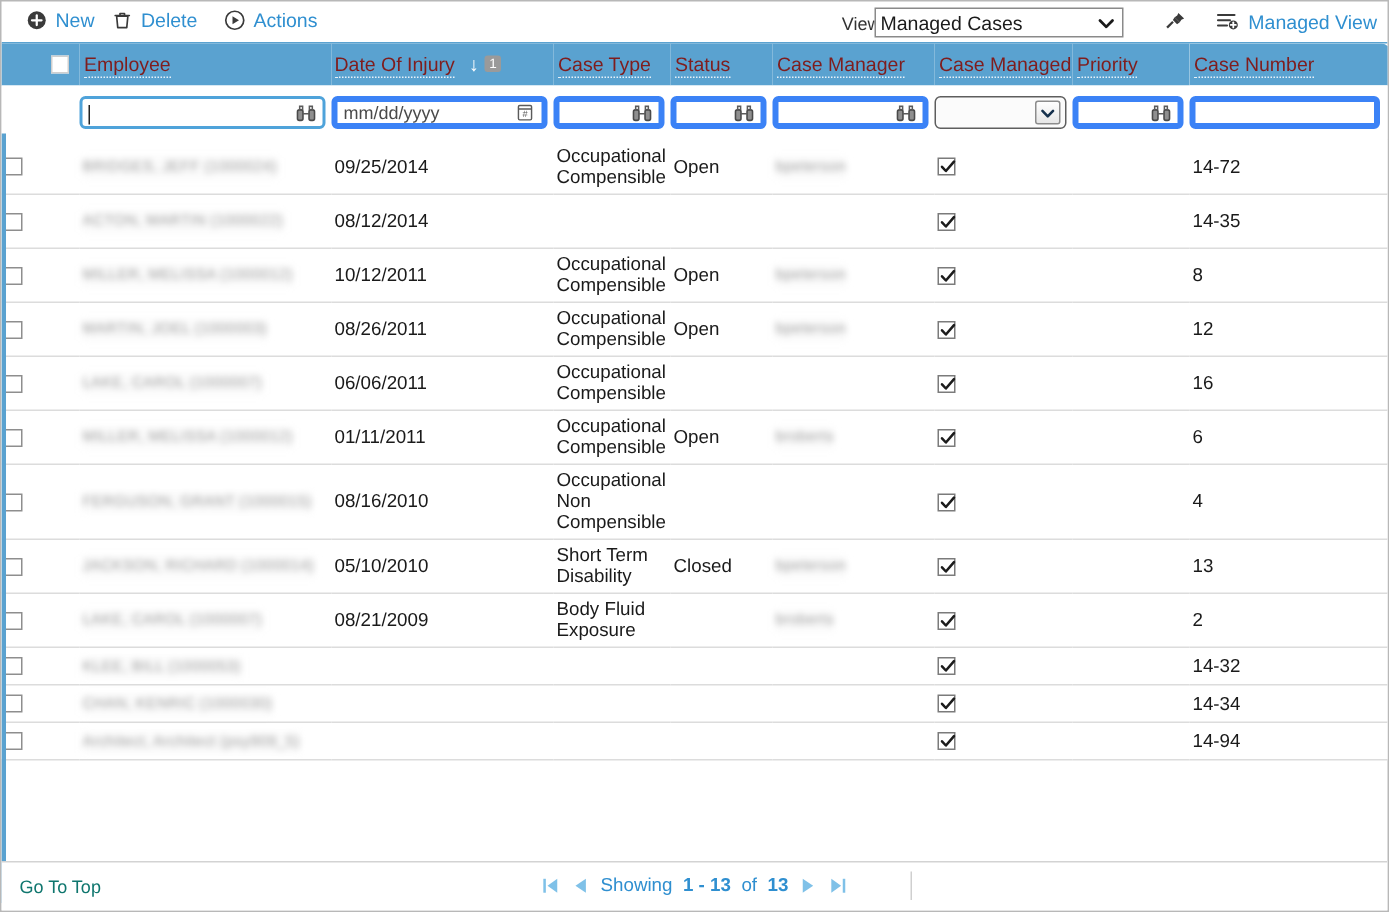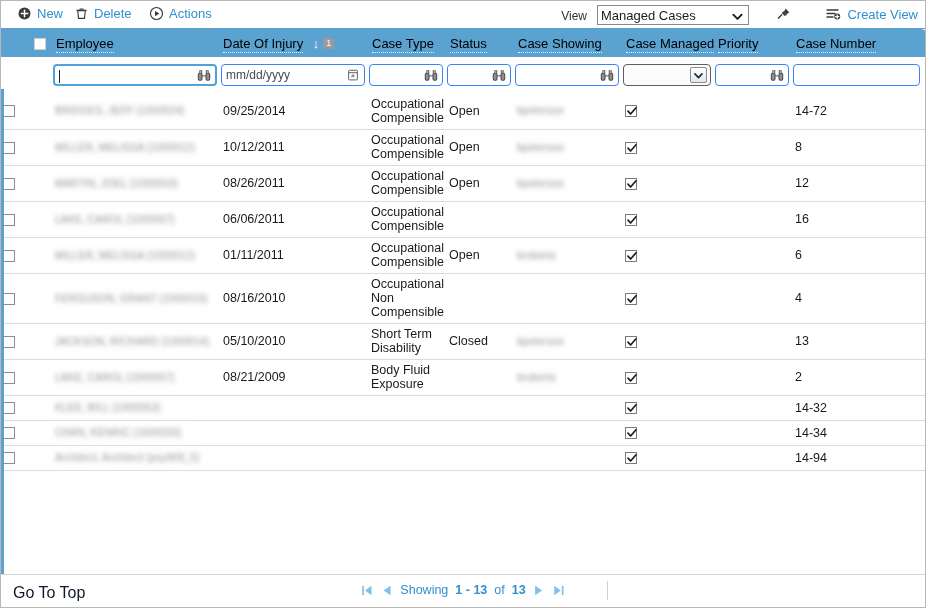--- a/index.html
+++ b/index.html
@@ -67,21 +67,21 @@
   .view-select {
     position: absolute; right: 176px; top: 4px;
     width: 158px; height: 20px;
     font-size: 13px; color: #1b1b1b;
     border: 1px solid #8a8a8a; border-radius: 0;
     background: #fff;
     font-family: "Liberation Sans", sans-serif;
     padding-left: 3px;
     -webkit-appearance: none; appearance: none;
   }
-  .select-wrap { position: absolute; right: 176px; top: 4px; width: 152px; height: 20px; }
+  .select-wrap { position: absolute; right: 176px; top: 4px; width: 166px; height: 20px; }
   .select-wrap select { position: absolute; inset: 0; width: 100%; height: 100%; }
   .select-caret {
     position: absolute; right: 5px; top: 4px;
     pointer-events: none; color: #1a1a1a;
   }
   .pin-icon {
     position: absolute; right: 133px; top: 5px;
     width: 18px; height: 18px; color: #3a3a3a; cursor: pointer;
   }
   .create-view {
@@ -103,21 +103,21 @@
     padding: 0; margin: 0;
     font-weight: normal;
     text-align: left;
     vertical-align: middle;
     color: #ffffff;
   }
   thead tr.head-row th:last-child { border-top-right-radius: 6px; }
 
   .colhead {
     display: inline-block;
-    font-size: 13px; color: #000000;
+    font-size: 13px; color: #7f1d1d;
     border-bottom: 1px dotted #e8f2fa;
     cursor: pointer;
     line-height: 16px;
   }
   .sel-all-box {
     display: inline-block;
     width: 12px; height: 12px;
     background: #fff; border: 1px solid #cfcfcf;
     vertical-align: middle;
     cursor: pointer;
@@ -131,21 +131,21 @@
     min-width: 11px; height: 11px; text-align: center;
     border-radius: 2px; padding: 0 1px;
   }
 
   
   tr.filter-row { height: 36px; background: #fff; }
   tr.filter-row td { padding: 0; vertical-align: middle; }
   .fbox {
     position: relative;
     height: 22px;
-    border: 1px solid #3b82f6;
+    border: 4px solid #3b82f6;
     border-radius: 4px;
     background: #fff;
   }
   .fbox.focused { border: 2px solid #4fa3da; }
   .fbox input {
     position: absolute; left: 4px; top: 0; bottom: 0;
     right: 22px;
     border: none; outline: none; background: transparent;
     font-size: 12px; color: #333;
     font-family: "Liberation Sans", sans-serif;
@@ -231,21 +231,21 @@
 
   
   .footer {
     position: absolute; left: 0; right: 0; bottom: 0;
     height: 33px;
     border-top: 1px solid #d3d3d3;
     background: #fff;
   }
   .goto-top {
     position: absolute; left: 12px; top: 9px;
-    font-size: 16px; color: #0f172a; cursor: pointer;
+    font-size: 12px; color: #0f766e; cursor: pointer;
   }
   .pager {
     position: absolute; left: 50%; top: 8px;
     transform: translateX(-50%);
     display: flex; align-items: center; gap: 7px;
     white-space: nowrap;
   }
   .pager .pg-btn { color: #7fc1e8; cursor: pointer; display: flex; align-items: center; }
   .pager .pg-text { font-size: 12.5px; color: #2f8fd0; }
   .pager-divider {
@@ -319,21 +319,21 @@
       <span class="glyph">
         <svg viewBox="0 0 16 16" width="16" height="16" fill="none" stroke="currentColor" stroke-width="1.4">
           <line x1="2" y1="4" x2="13" y2="4" stroke-linecap="round"></line>
           <line x1="2" y1="7.5" x2="10" y2="7.5" stroke-linecap="round"></line>
           <line x1="2" y1="11" x2="8" y2="11" stroke-linecap="round"></line>
           <circle cx="12.2" cy="10.6" r="3" fill="#3a3a3a" stroke="none"></circle>
           <line x1="12.2" y1="8.9" x2="12.2" y2="12.3" stroke="#fff" stroke-width="1.2" stroke-linecap="round"></line>
           <line x1="10.5" y1="10.6" x2="13.9" y2="10.6" stroke="#fff" stroke-width="1.2" stroke-linecap="round"></line>
         </svg>
       </span>
-      <span class="lbl">Create View</span>
+      <span class="lbl">Managed View</span>
     </div>
   </div>
 
   <div class="grid">
     <div class="left-rail"></div>
 
     <table class="grid-table">
       <colgroup>
         <col style="width:52px">
         <col style="width:168px">
@@ -361,21 +361,21 @@
               <span class="sort-rank">1</span>
             </span>
           </th>
           <th style="padding-left:3px;">
             <span class="colhead">Case Type</span>
           </th>
           <th style="padding-left:3px;">
             <span class="colhead">Status</span>
           </th>
           <th style="padding-left:3px;">
-            <span class="colhead">Case Showing</span>
+            <span class="colhead">Case Manager</span>
           </th>
           <th style="padding-left:3px;">
             <span class="colhead">Case Managed</span>
           </th>
           <th style="padding-left:3px;">
             <span class="colhead">Priority</span>
           </th>
           <th style="padding-left:3px;text-decoration:underline;">
             <span class="colhead">Case Number</span>
           </th>
@@ -499,20 +499,33 @@
             <td class="c-status">Open</td>
             <td class="c-mgr"><span class="redacted">bpeterson</span></td>
             <td class="c-mgd"><span class="managed-check"><span><svg viewBox="0 0 12 12" width="12" height="12" fill="none" stroke="currentColor" stroke-width="1.7">
                     <path d="M2 6.2 L4.6 9 L10 2.8" stroke-linecap="round" stroke-linejoin="round"></path>
                   </svg></span></span></td>
             <td class="c-pri"></td>
             <td class="c-num">14-72</td>
           </tr>
           <tr class="data-row" style="height: 36px;">
             <td class="c-check"><span class="row-check"></span></td>
+            <td class="c-emp"><span class="redacted">ACTON, MARTIN (1000022)</span></td>
+            <td class="c-doi">08/12/2014</td>
+            <td class="c-type"></td>
+            <td class="c-status"></td>
+            <td class="c-mgr"></td>
+            <td class="c-mgd"><span class="managed-check"><span><svg viewBox="0 0 12 12" width="12" height="12" fill="none" stroke="currentColor" stroke-width="1.7">
+                    <path d="M2 6.2 L4.6 9 L10 2.8" stroke-linecap="round" stroke-linejoin="round"></path>
+                  </svg></span></span></td>
+            <td class="c-pri"></td>
+            <td class="c-num">14-35</td>
+          </tr>
+          <tr class="data-row" style="height: 36px;">
+            <td class="c-check"><span class="row-check"></span></td>
             <td class="c-emp"><span class="redacted">MILLER, MELISSA (1000012)</span></td>
             <td class="c-doi">10/12/2011</td>
             <td class="c-type">Occupational Compensible</td>
             <td class="c-status">Open</td>
             <td class="c-mgr"><span class="redacted">bpeterson</span></td>
             <td class="c-mgd"><span class="managed-check"><span><svg viewBox="0 0 12 12" width="12" height="12" fill="none" stroke="currentColor" stroke-width="1.7">
                     <path d="M2 6.2 L4.6 9 L10 2.8" stroke-linecap="round" stroke-linejoin="round"></path>
                   </svg></span></span></td>
             <td class="c-pri"></td>
             <td class="c-num">8</td>

